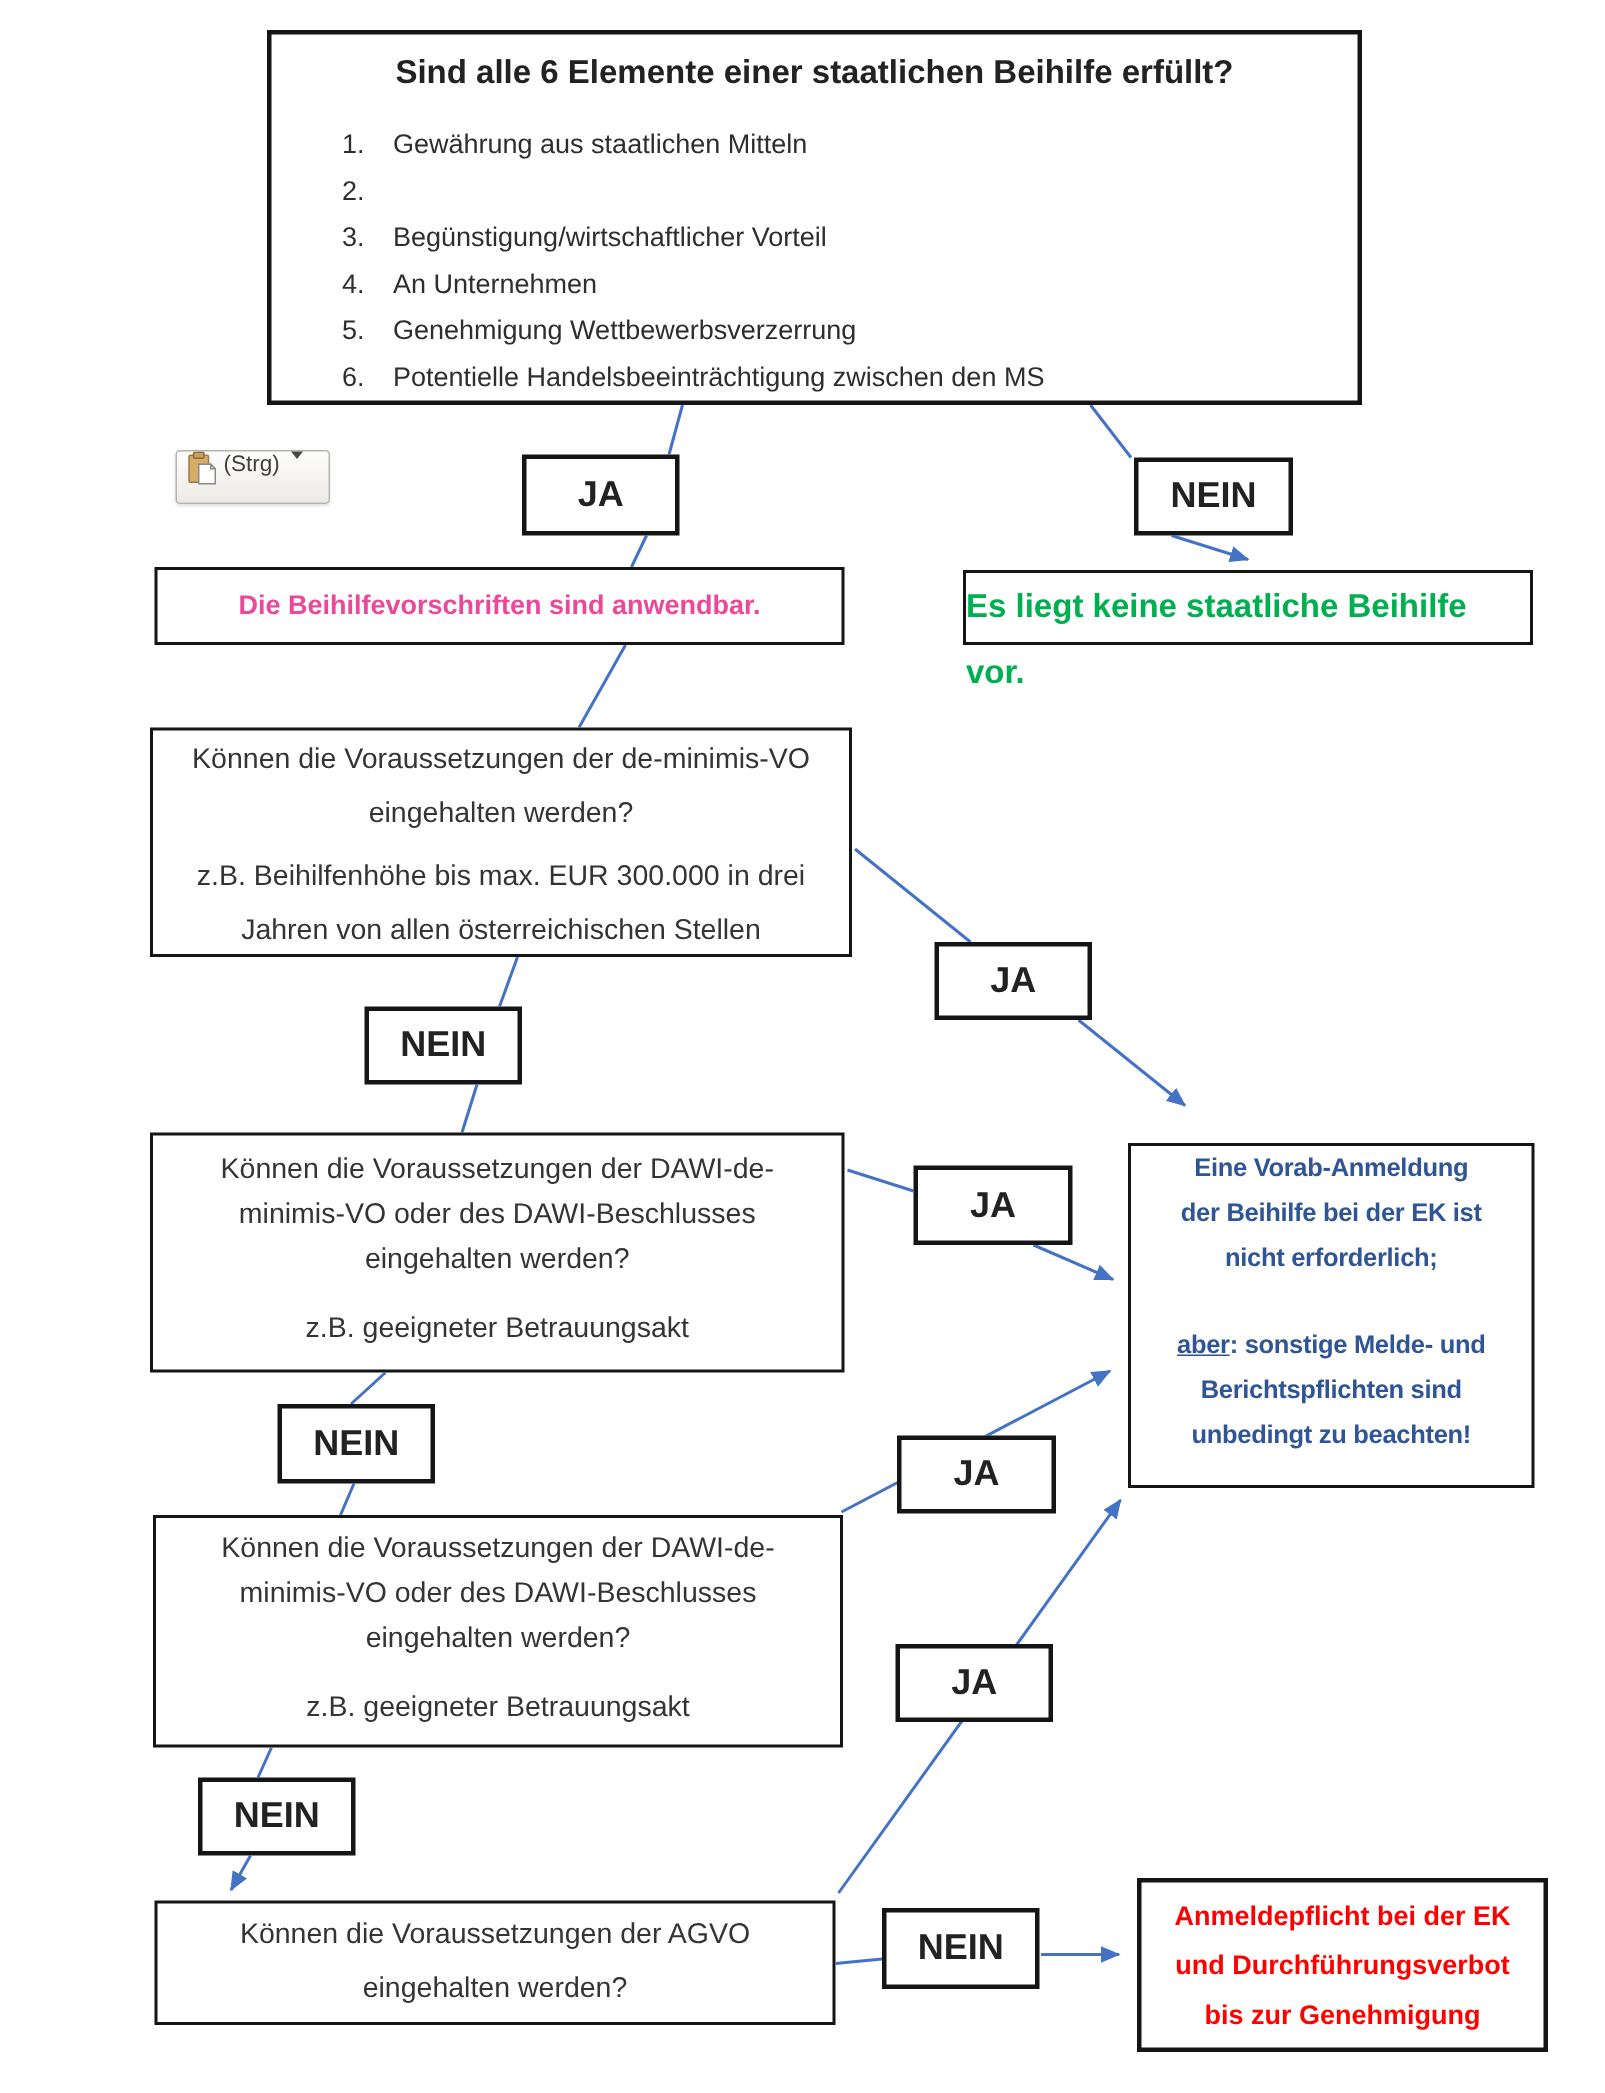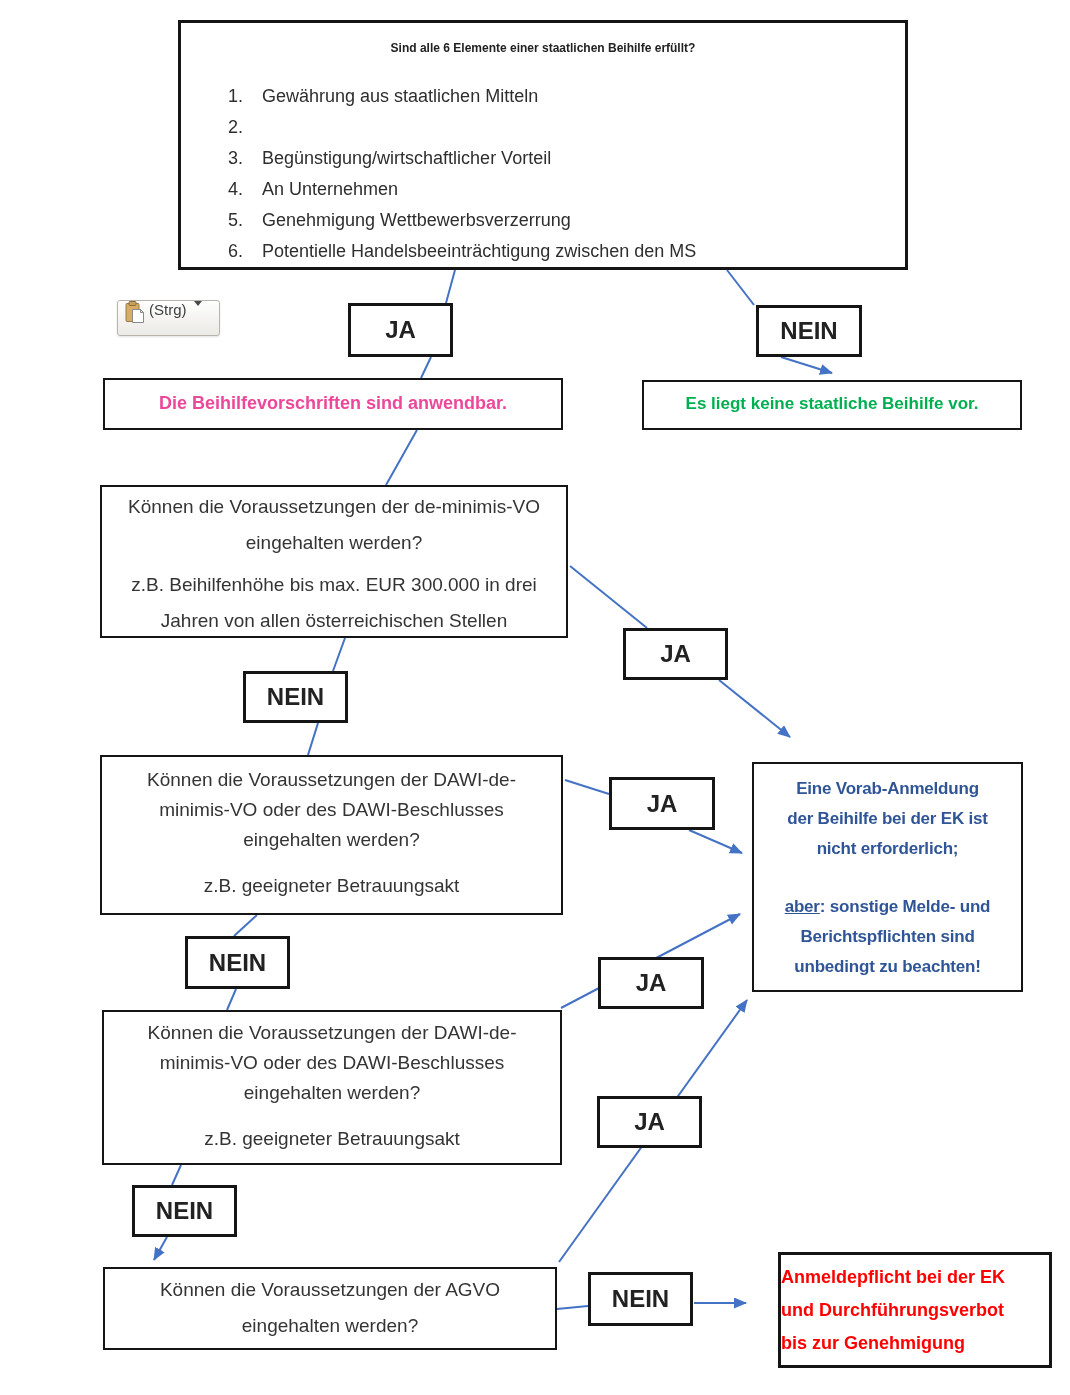--- a/index.html
+++ b/index.html
@@ -7,21 +7,21 @@
     position:relative;width:1070px;height:1395px;background:#ffffff;
     font-family:"Liberation Sans",sans-serif;overflow:hidden;
   }
   #connector-layer{position:absolute;left:0;top:0;z-index:0;}
   .box{position:absolute;background:#ffffff;box-sizing:border-box;z-index:1;}
   .b2{border:2px solid #151515;}
   .b3{border:3px solid #151515;}
 
   
   #box-top{left:178px;top:20px;width:730px;height:250px;padding-top:12px;}
-  #box-top .title{font-size:12px;font-weight:bold;color:#222;text-align:center;line-height:26px;}
+  #box-top .title{font-size:22px;font-weight:bold;color:#222;text-align:center;line-height:26px;}
   #box-top .list{margin-top:20px;padding-left:47px;}
   .list-item{display:flex;font-size:18px;color:#2e2e2e;line-height:31px;}
   .list-item .num{width:34px;flex:0 0 34px;}
 
   
   .lab{display:flex;align-items:center;justify-content:center;
        font-size:24px;font-weight:bold;color:#222;}
   #ja-top  {left:348px;top:303px;width:105px;height:54px;}
   #nein-top{left:756px;top:305px;width:106px;height:52px;}
   #ja-1  {left:623px;top:628px;width:105px;height:52px;}
@@ -30,45 +30,45 @@
   #nein-3{left:185px;top:936px;width:105px;height:53px;}
   #ja-3  {left:598px;top:957px;width:106px;height:52px;}
   #ja-4  {left:597px;top:1096px;width:105px;height:52px;}
   #nein-4{left:132px;top:1185px;width:105px;height:52px;}
   #nein-5{left:588px;top:1272px;width:105px;height:54px;}
 
   
   #box-red1 {left:103px;top:378px;width:460px;height:52px;}
   #box-red1 .line{line-height:46px;font-size:18px;font-weight:bold;color:#ec4899;text-align:center;}
   #box-green{left:642px;top:380px;width:380px;height:50px;}
-  #box-green .line{line-height:44px;font-size:17px;font-weight:bold;color:#00B050;text-align:center;}
+  #box-green .line{line-height:44px;font-size:22px;font-weight:bold;color:#00B050;}
 
   
   .qbox{color:#343434;text-align:center;}
   .qline{font-size:19px;}
   #q-deminimis{left:100px;top:485px;width:468px;height:153px;padding-top:2px;}
   #q-deminimis .qline{line-height:36px;}
   #q-deminimis .ex{margin-top:6px;}
   #q-dawi1{left:100px;top:755px;width:463px;height:160px;padding-top:8px;}
   #q-dawi2{left:102px;top:1010px;width:460px;height:155px;padding-top:6px;}
   .dawi .qline{line-height:30px;}
   .dawi .ex{margin-top:16px;}
   #q-agvo{left:103px;top:1267px;width:454px;height:83px;padding-top:3px;}
   #q-agvo .qline{line-height:36px;}
 
   
-  #box-blue{left:752px;top:762px;width:271px;height:230px;padding-top:10px;
+  #box-blue{left:752px;top:762px;width:271px;height:230px;
             text-align:center;color:#2F5597;font-weight:bold;}
   #box-blue .bline{font-size:17px;line-height:30px;letter-spacing:-0.2px;}
   #box-blue .para2{margin-top:28px;}
   #box-blue .ul{text-decoration:underline;}
 
   
   #box-red2{left:758px;top:1252px;width:274px;height:116px;padding-top:6px;
-            color:#FF0000;font-weight:bold;margin-left:20px;}
+            text-align:center;color:#FF0000;font-weight:bold;}
   #box-red2 .rline{font-size:18px;line-height:33px;}
 
   
   #paste-btn{left:117px;top:300px;width:103px;height:36px;position:absolute;z-index:2;
      background:linear-gradient(#fefefe,#eceae6);border:1px solid #b8b4ad;border-radius:3px;
      display:flex;padding:0 7px;box-sizing:border-box;cursor:pointer;
      box-shadow:0 1px 2px rgba(0,0,0,0.12);}
   #paste-btn .lbl{font-size:15px;color:#3f3f3f;margin-left:5px;}
   #paste-btn .caret{width:0;height:0;margin-left:7px;
      border-left:4px solid transparent;border-right:4px solid transparent;

